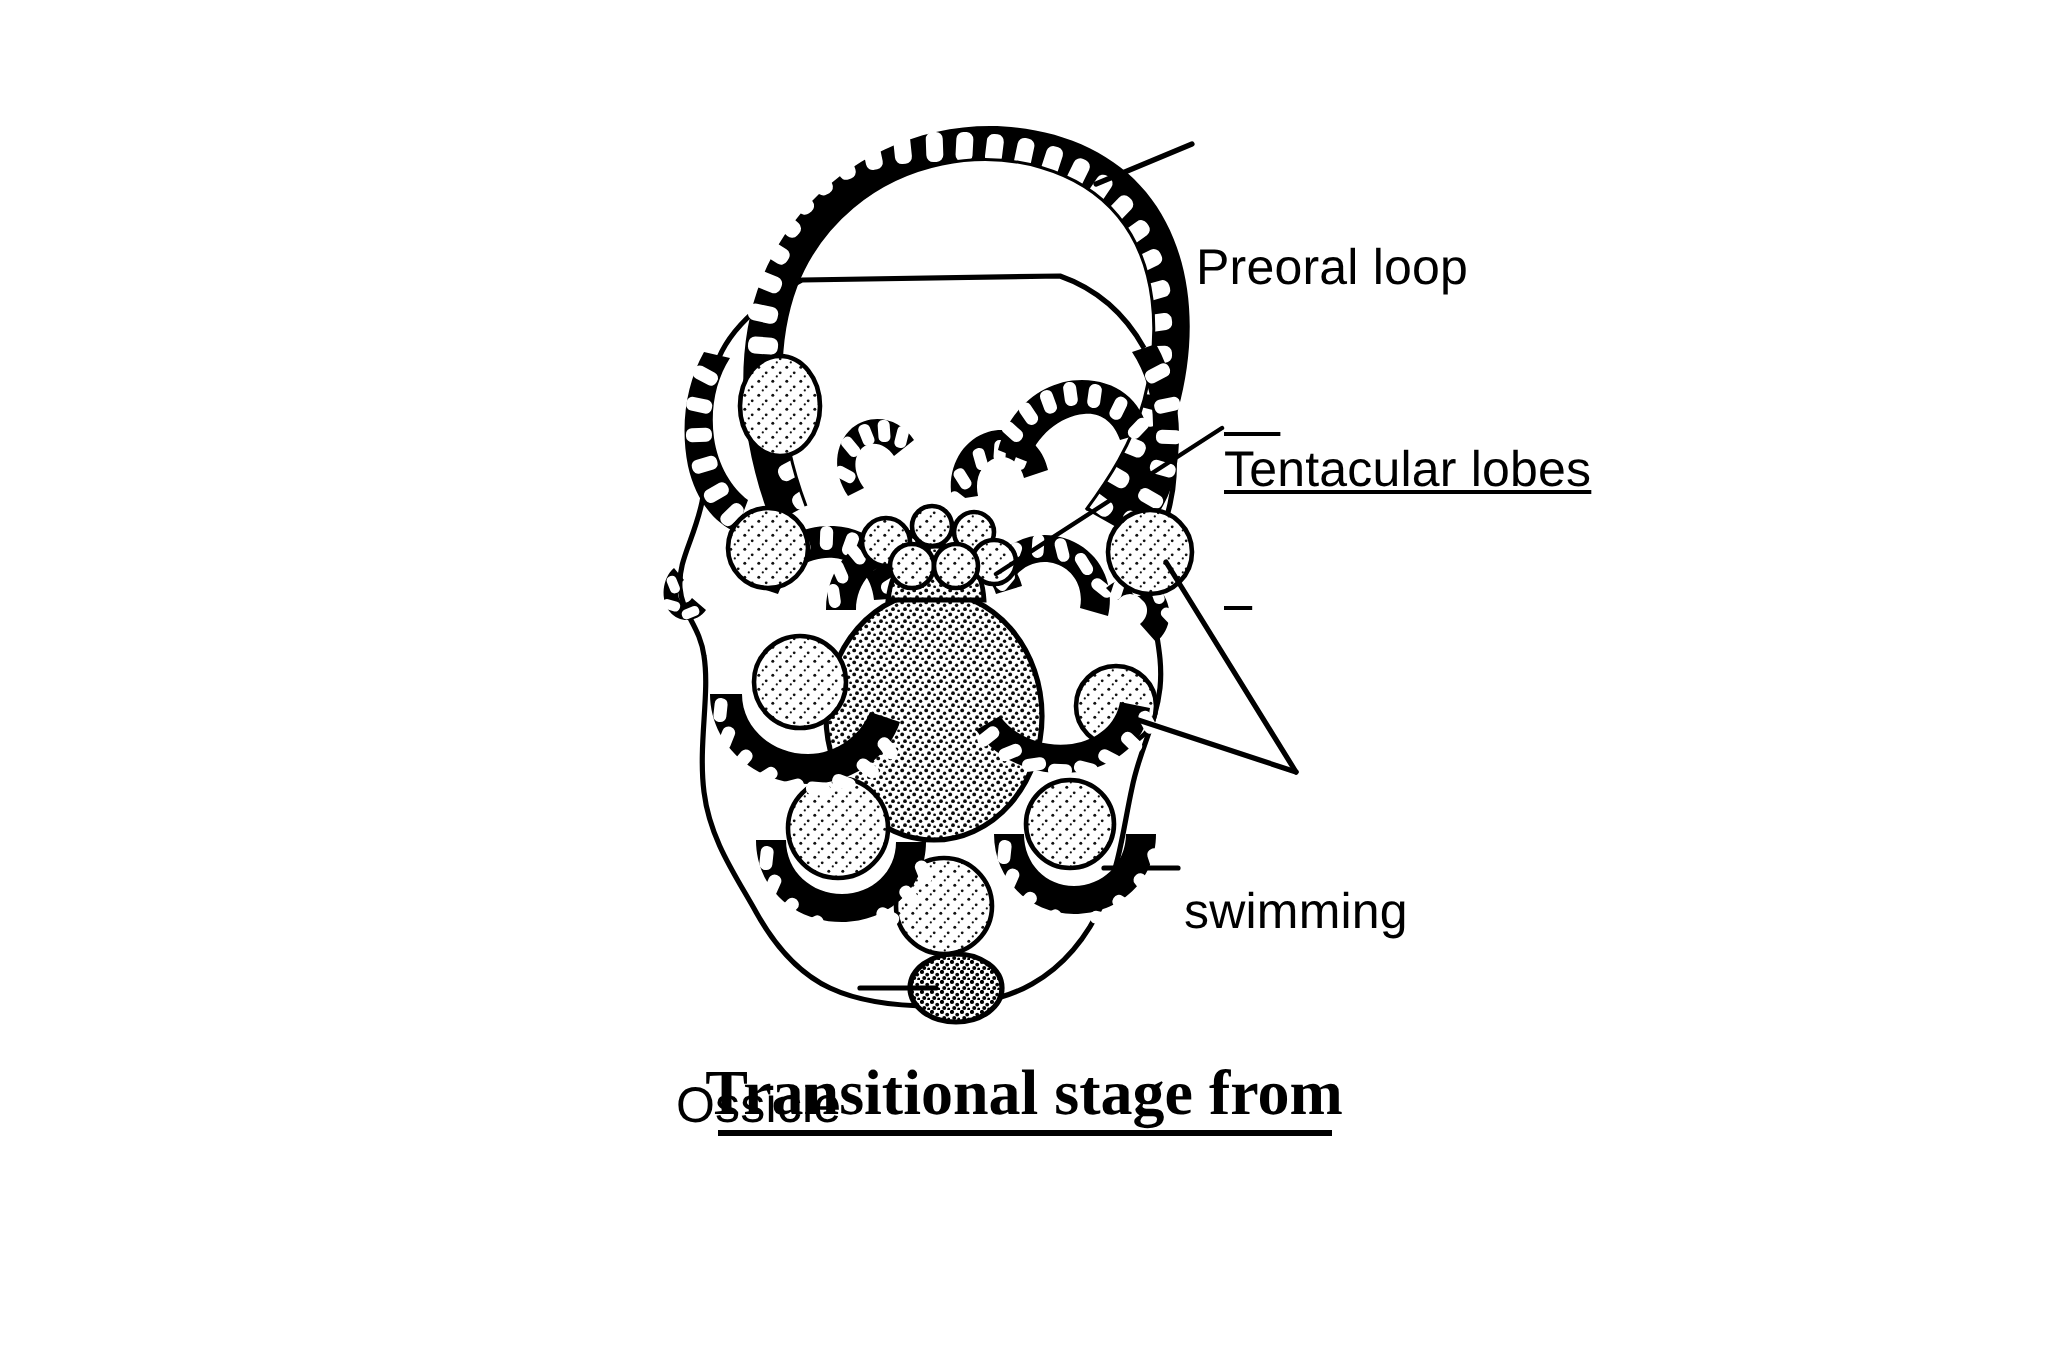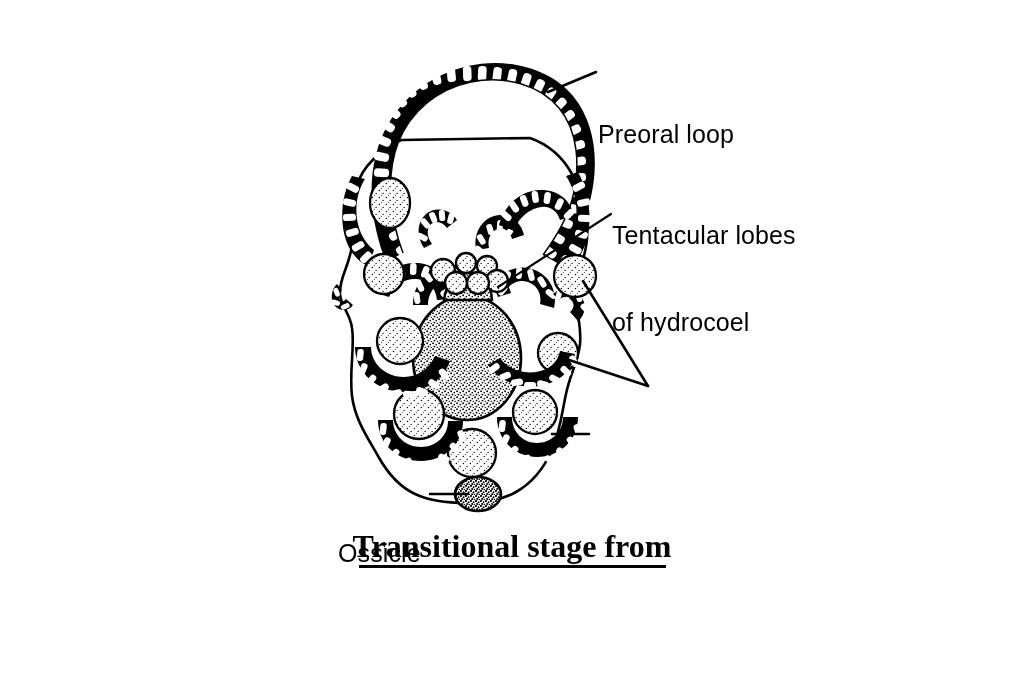--- a/index.html
+++ b/index.html
@@ -33,21 +33,21 @@
     position: absolute;
     font-family: "Liberation Sans", "DejaVu Sans", sans-serif;
     font-weight: 400;
     font-size: 25px;
     line-height: 1.16;
     color: #000000;
     white-space: pre;
     letter-spacing: 0.1px;
   }
   #label-preoral-loop { left: 598px; top: 62px; }
-  #label-tentacular-lobes { left: 612px; top: 163px; }
+  #label-tentacular-lobes { left: 612px; top: 163px; text-decoration: underline; }
   #label-spheres { left: 592px; top: 384px; }
   #label-ossicle { left: 338px; top: 481px; }
 
   #caption-block {
     position: absolute;
     left: 0;
     top: 531px;
     width: 1024px;
     text-align: center;
   }
@@ -470,24 +470,24 @@
       <line x1="552" y1="434" x2="589" y2="434" stroke-width="2.6"></line>
     </g>
   </svg>
 
   <div class="anno-label" id="label-preoral-loop">
     <div>Preoral loop</div>
   </div>
 
   <div class="anno-label" id="label-tentacular-lobes">
     <div>Tentacular lobes</div>
-    <div>of hydrocoel</div>
   </div>
 
   <div class="anno-label" id="label-spheres">
+    <div>swimming</div>
   </div>
 
   <div class="anno-label" id="label-ossicle">
     <div>Ossicle</div>
   </div>
 
   <div id="caption-block">
     <div class="caption-line">Transitional stage from</div>
     <div id="caption-rule"></div>
   </div>

